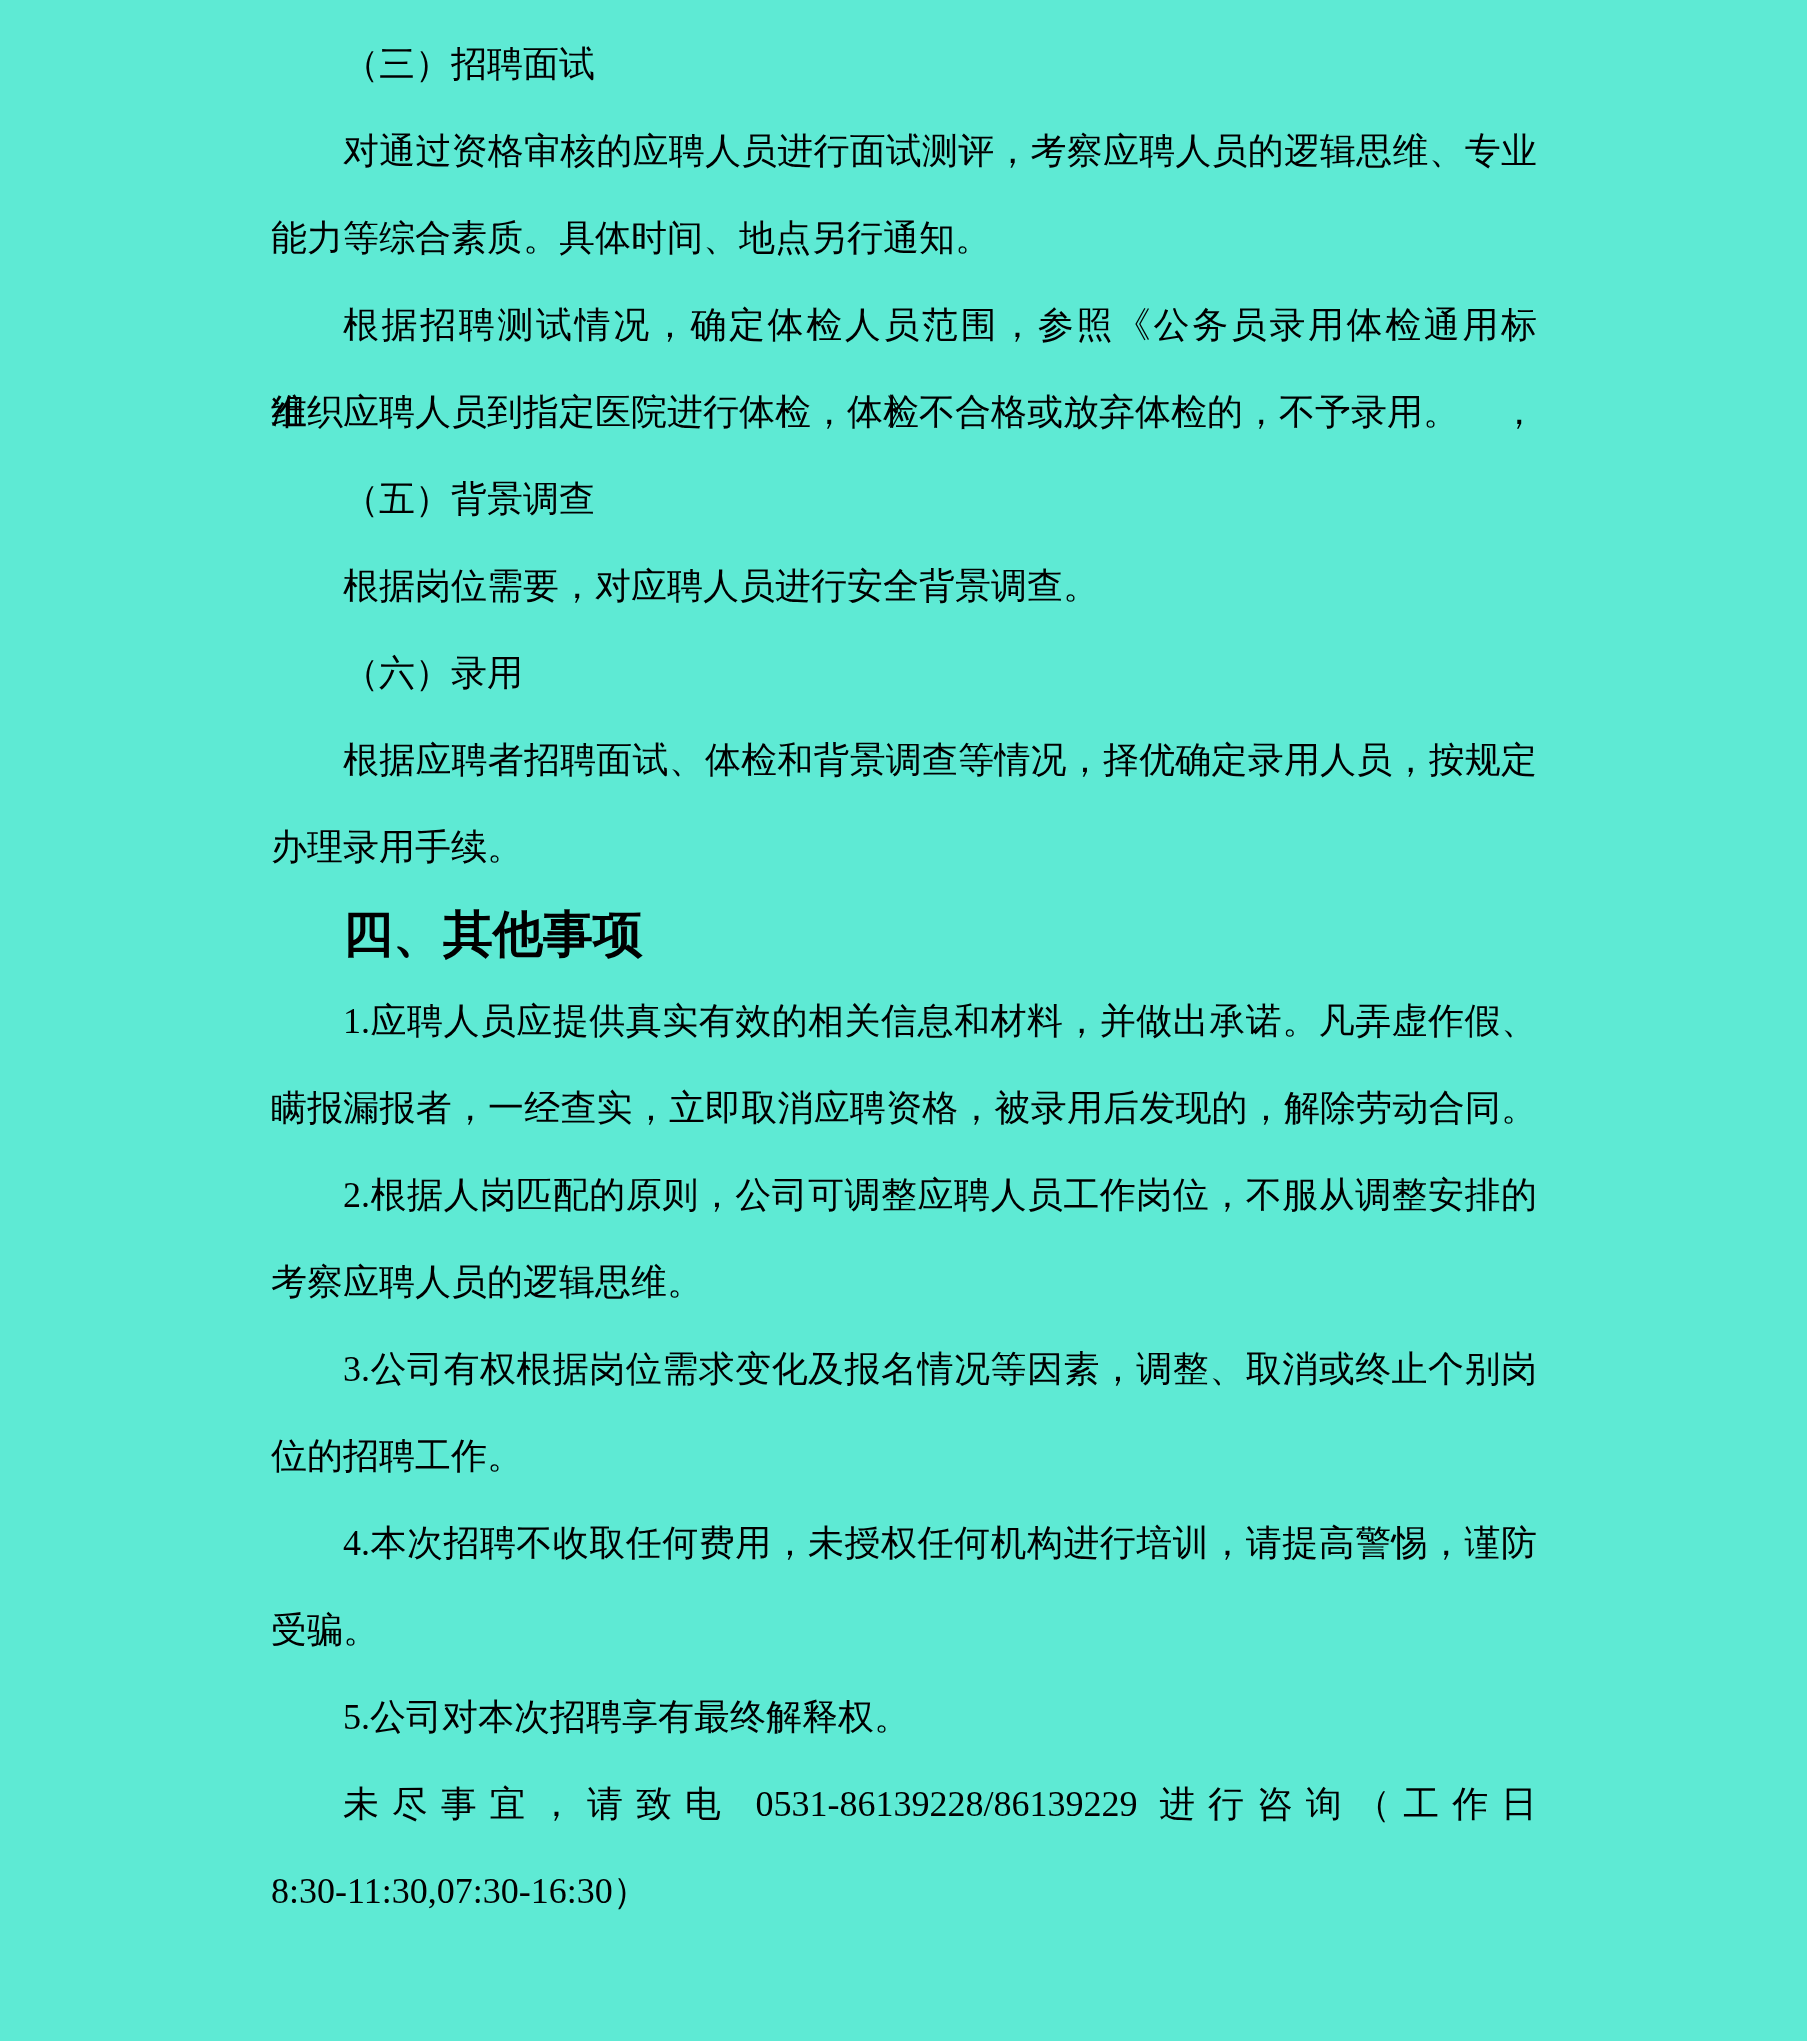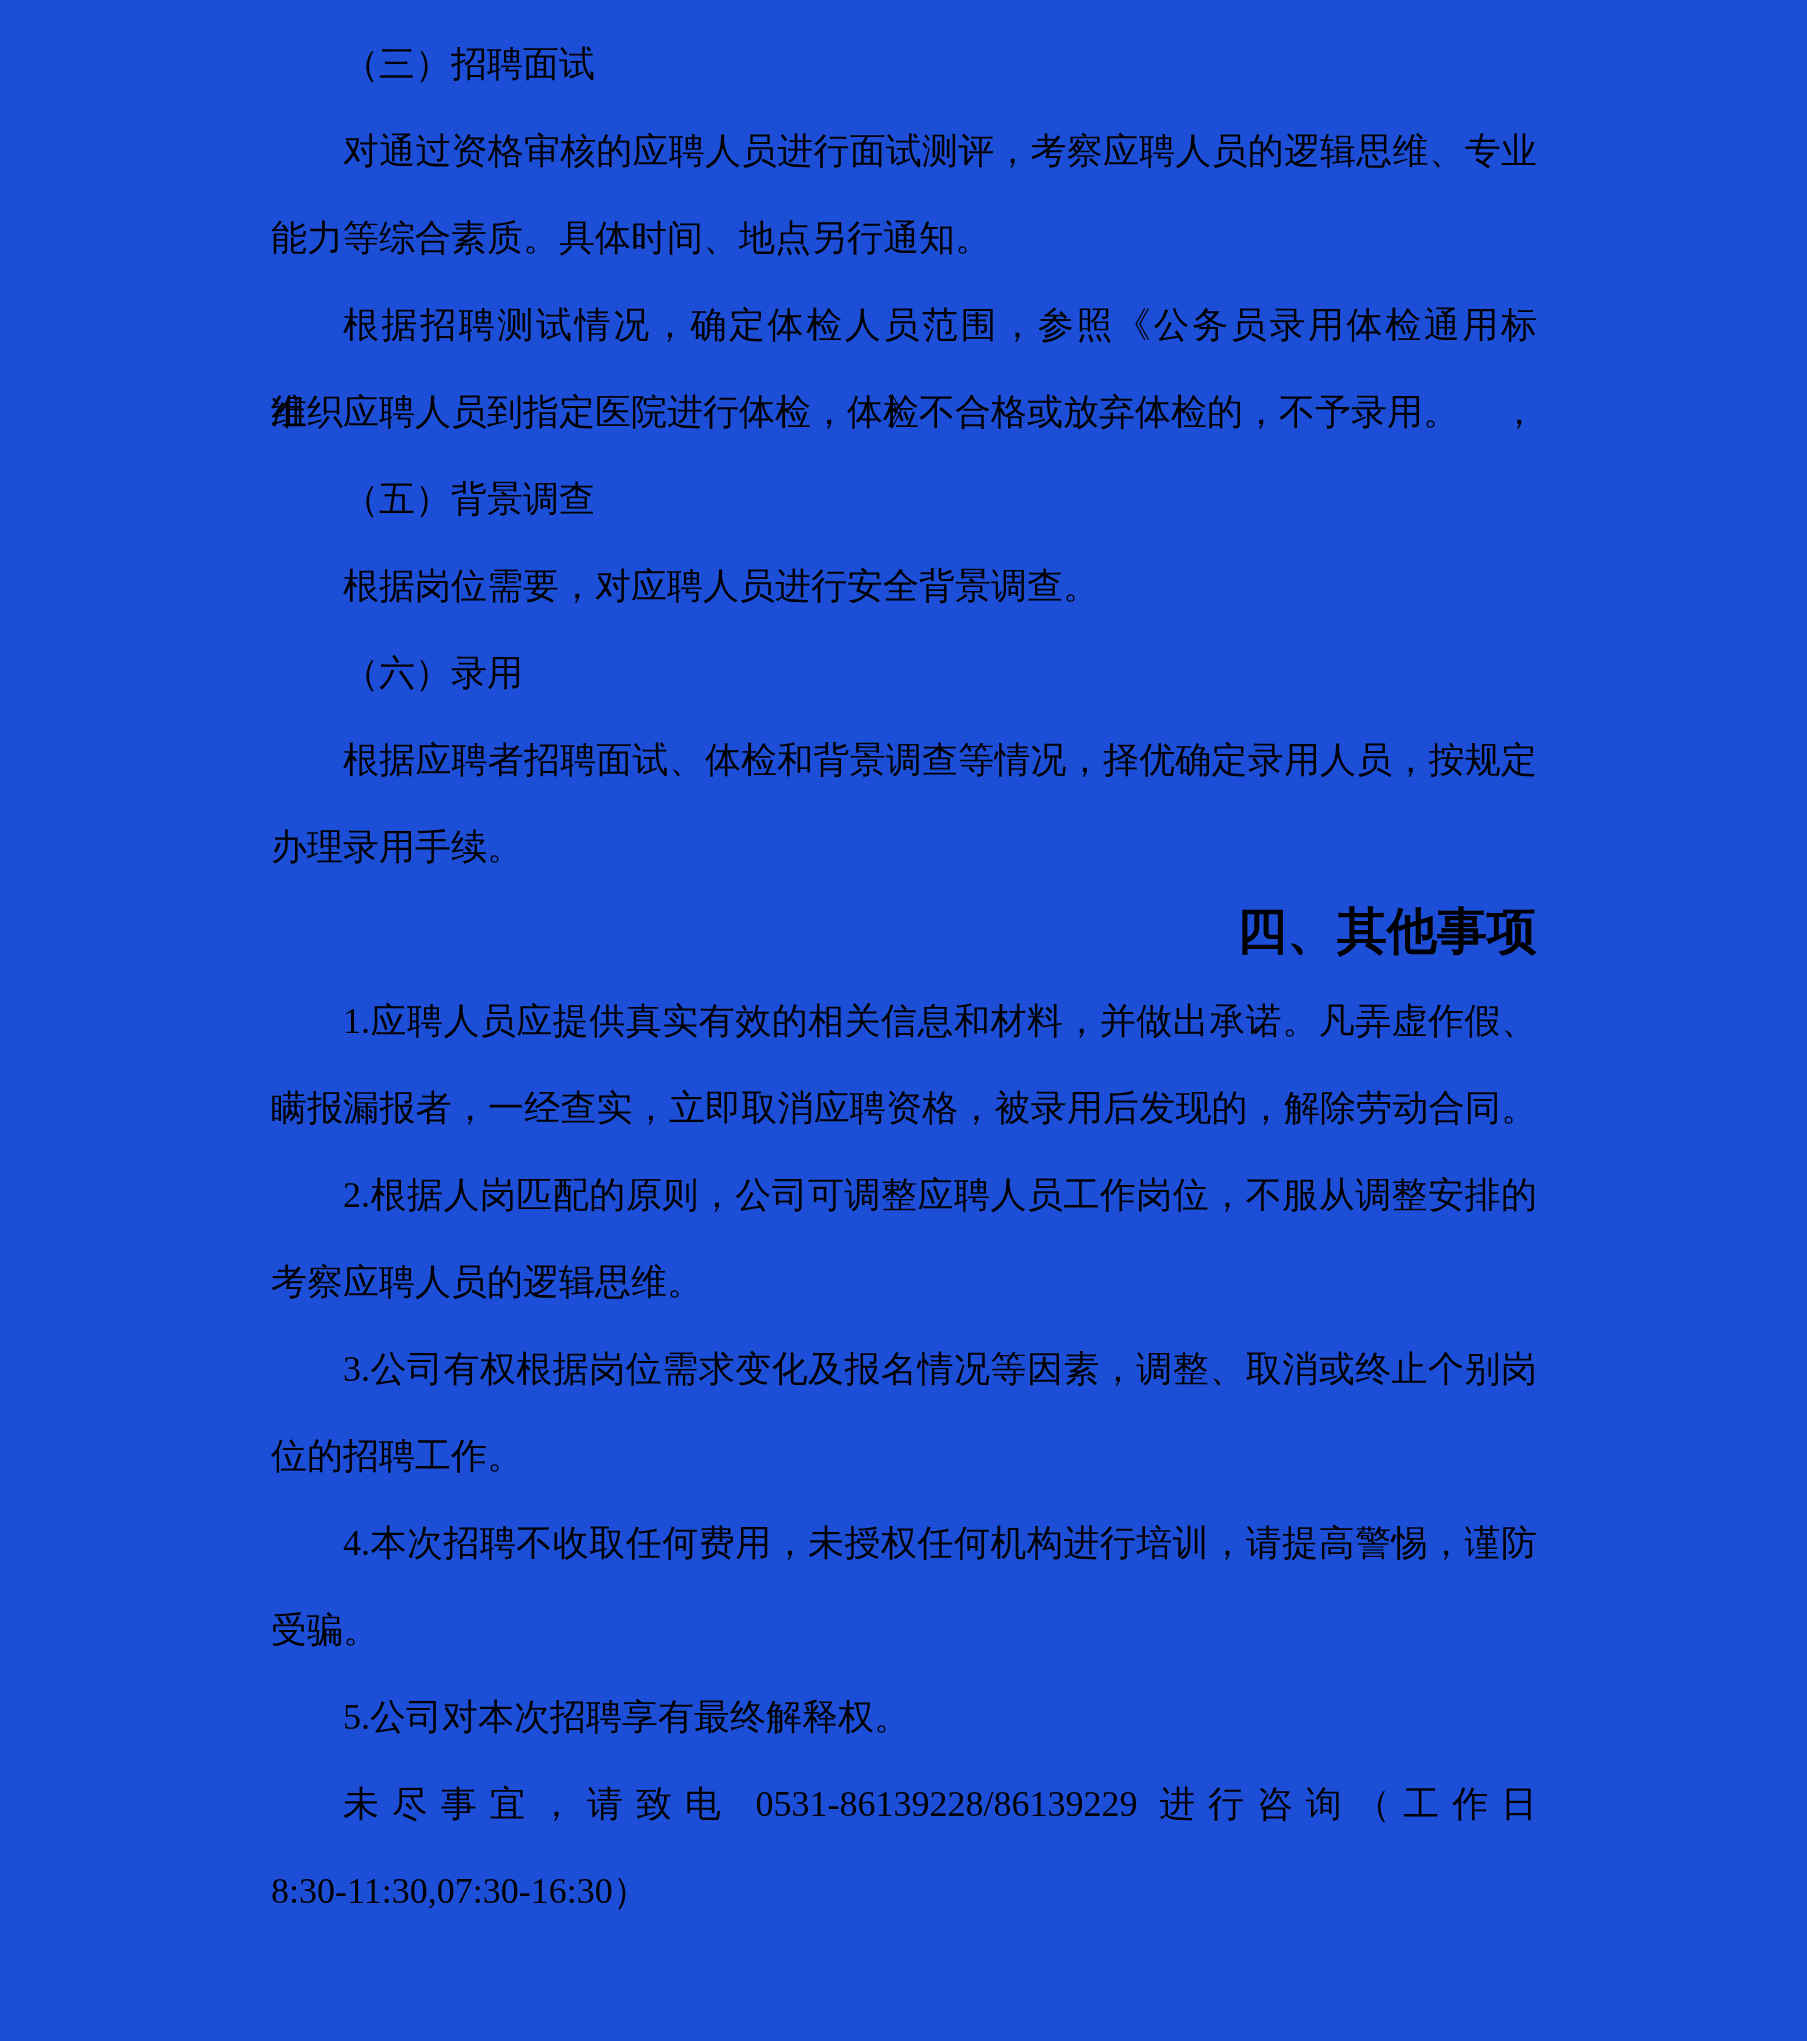--- a/index.html
+++ b/index.html
@@ -4,21 +4,21 @@
 <style>
   html, body {
     margin: 0;
     padding: 0;
     background: #ffffff;
   }
   .page {
     position: relative;
     width: 1808px;
     height: 2042px;
-    background: #1d4ed8;
+    background: #5eead4;
     overflow: hidden;
     font-family: "Liberation Serif", serif;
     color: #000000;
   }
   .content {
     position: absolute;
     left: 271px;
     top: 20.6px;
     width: 1266px;
   }
@@ -32,26 +32,25 @@
   }
   .line.indent {
     text-indent: 72px;
   }
   .line.justify {
     white-space: normal;
     text-align: justify;
     text-align-last: justify;
   }
   .line.heading {
-    font-family: Liberation Mono, monospace;
+    font-family: Liberation Serif, serif;
     font-weight: bold;
     font-size: 50px;
     text-indent: 72px;
     white-space: nowrap;
-    text-align: right;
   }
 </style>
 </head>
 <body>
 
 <div class="page">
   <div class="content">
       <div class="line indent">（三）招聘面试</div>
       <div class="line indent justify">对通过资格审核的应聘人员进行面试测评，考察应聘人员的逻辑思维、专业</div>
       <div class="line">能力等综合素质。具体时间、地点另行通知。</div>

